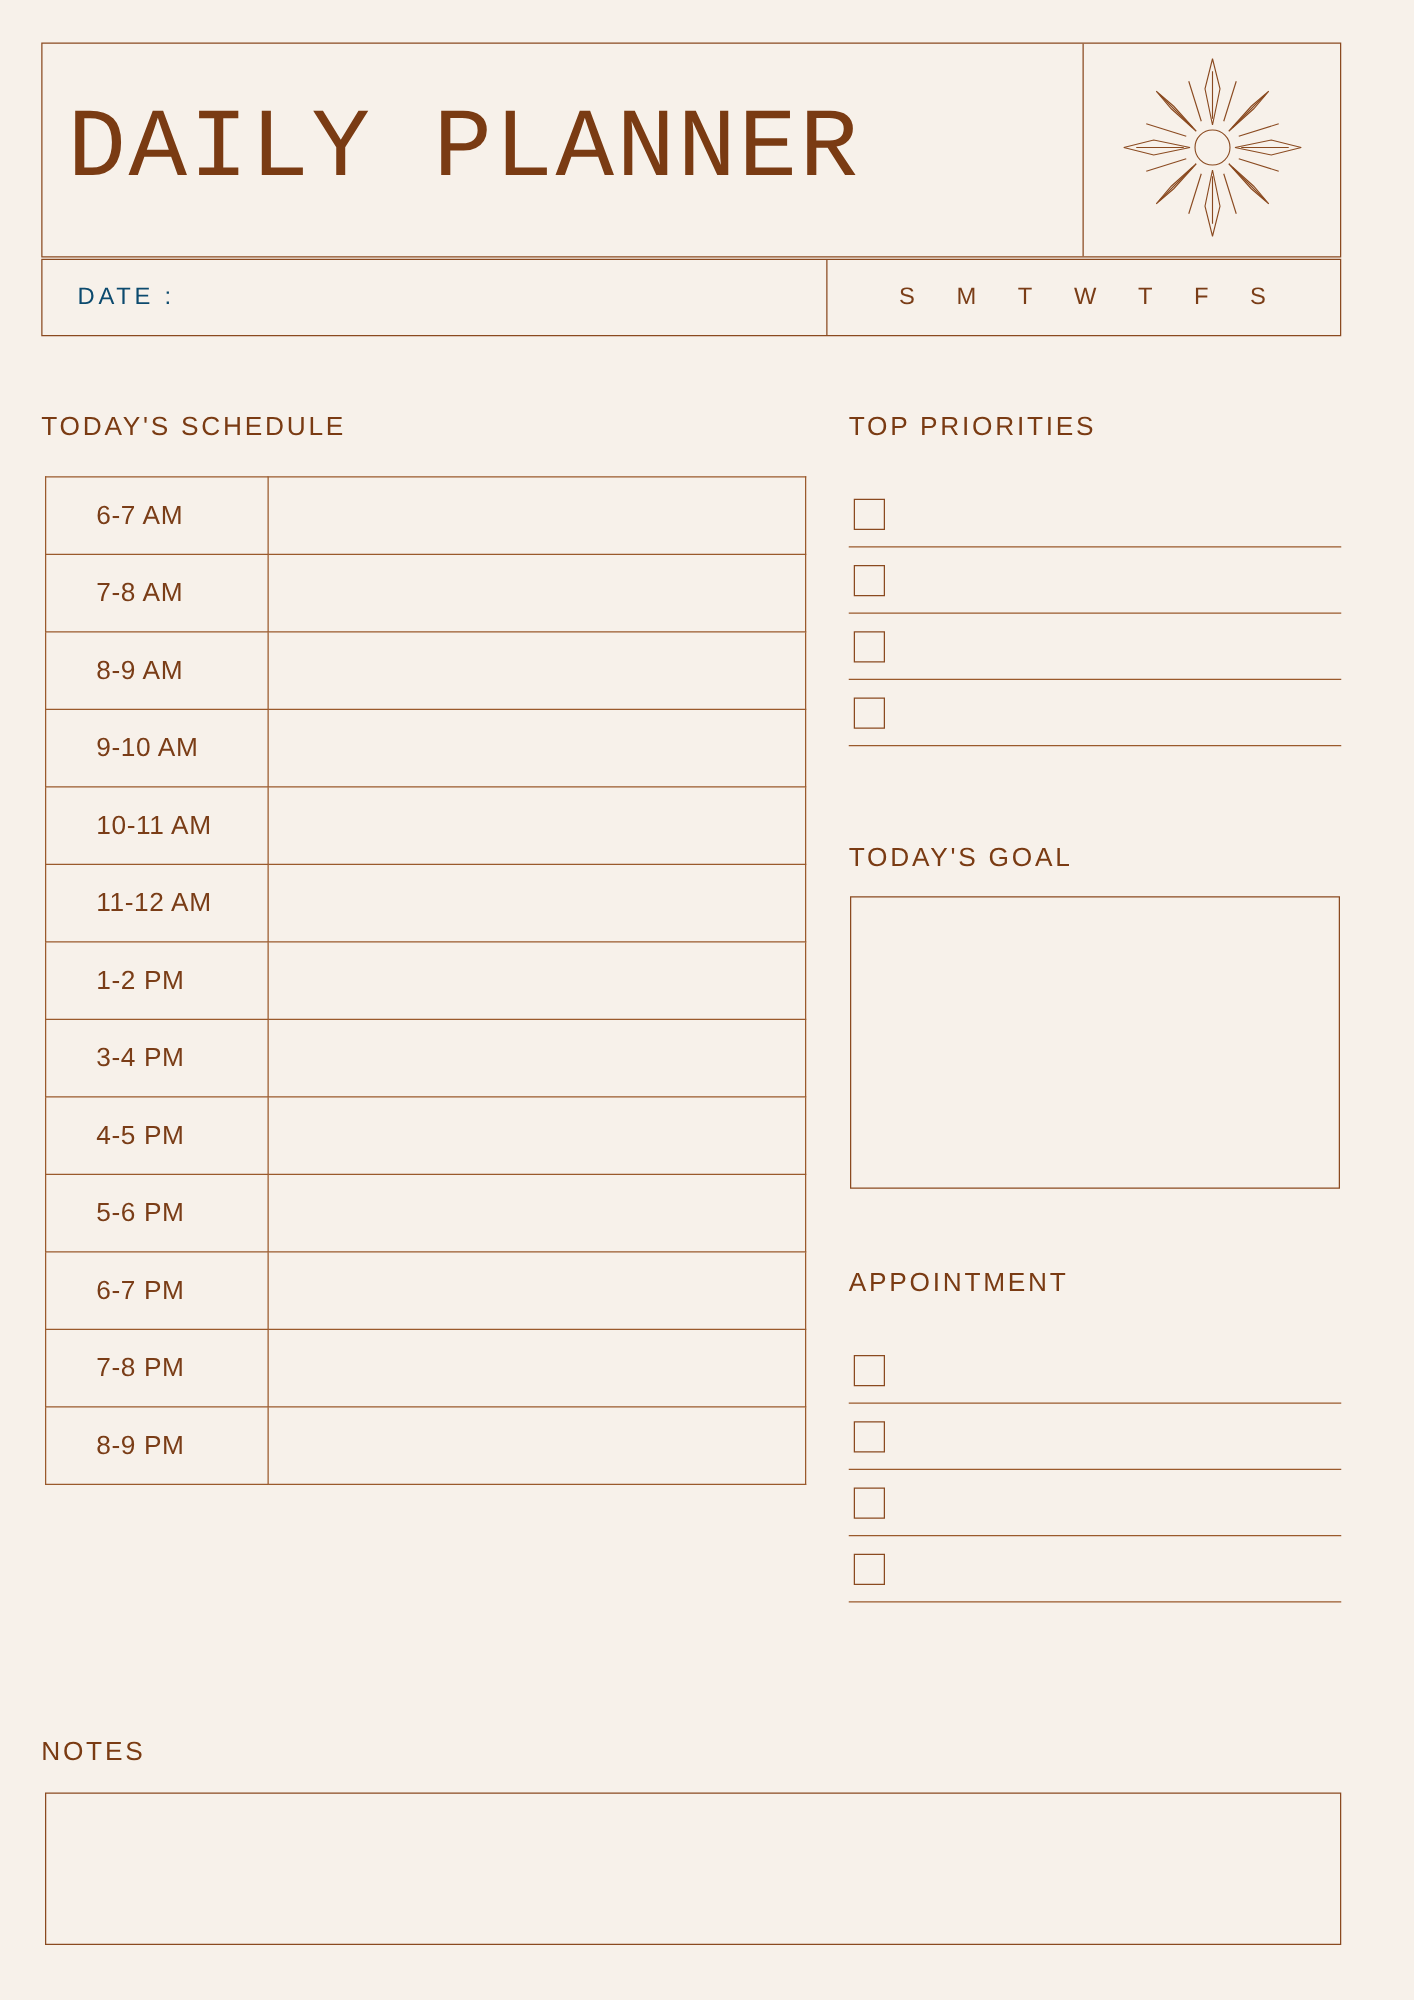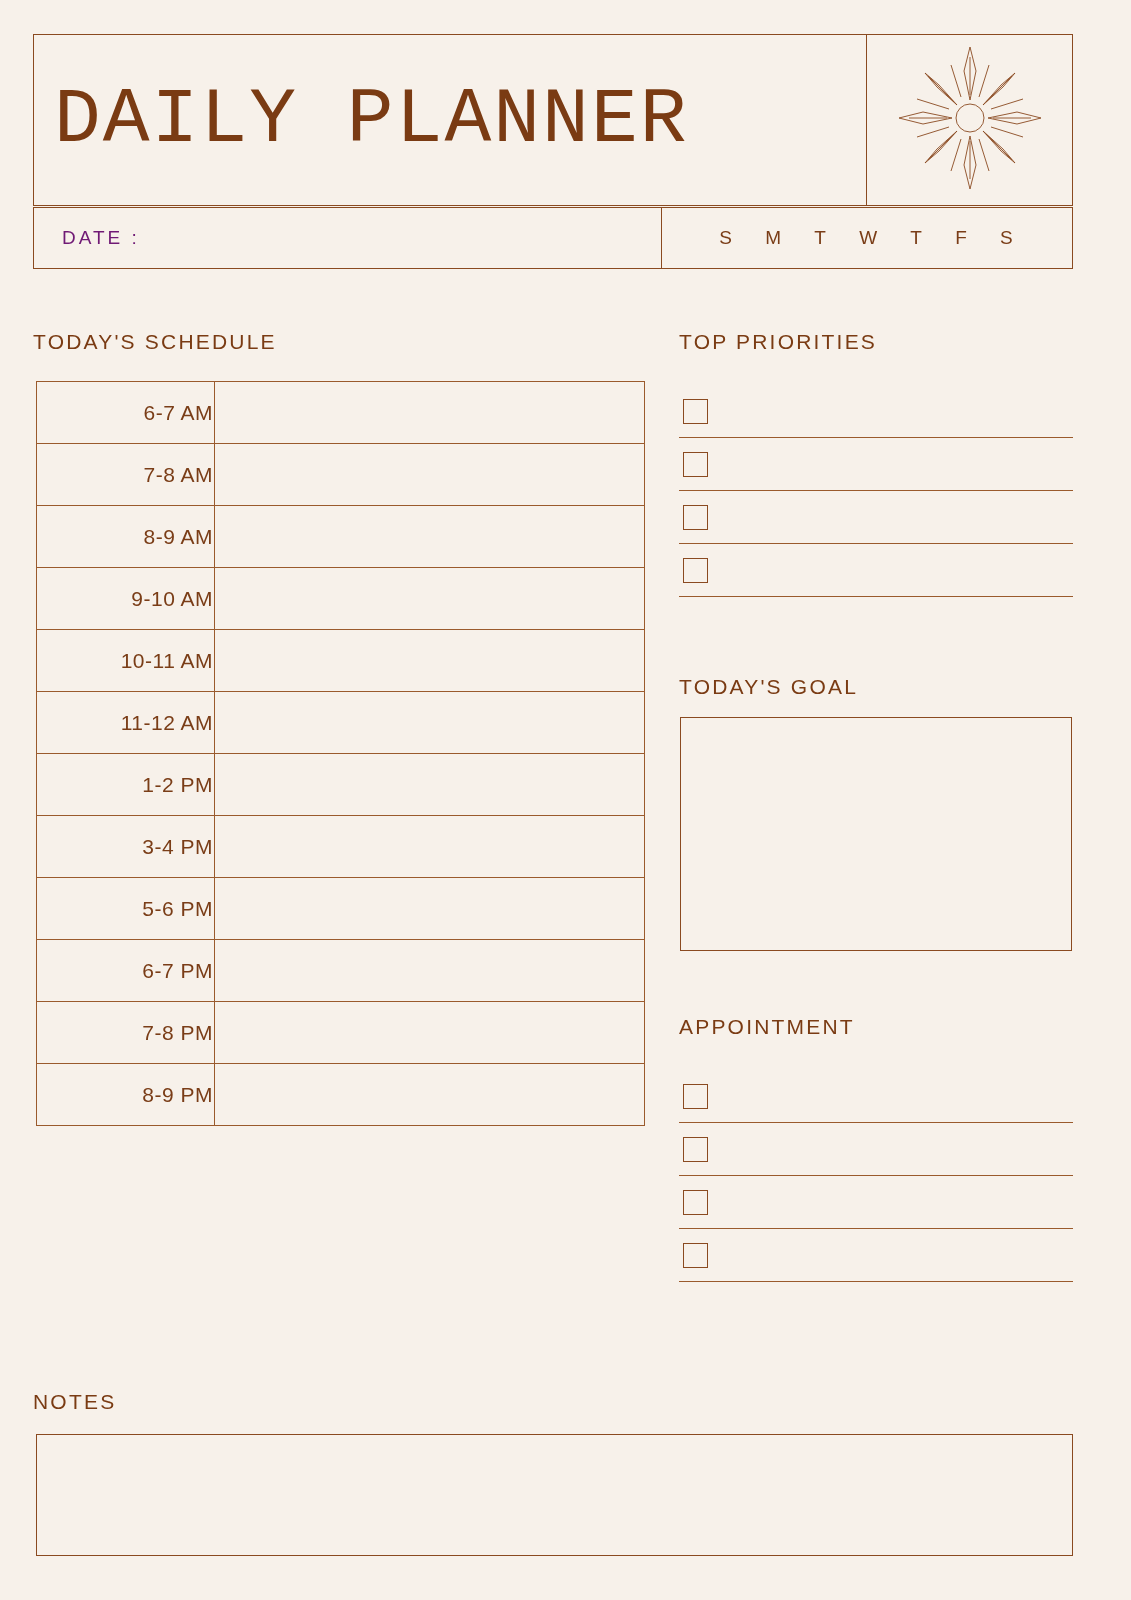--- a/index.html
+++ b/index.html
@@ -69,21 +69,21 @@
   }
   .date-cell {
     flex: 1 1 auto;
     display: flex;
     align-items: center;
     padding-left: 28px;
     border-right: 1.5px solid #8a4a20;
     box-sizing: border-box;
     font-size: 19px;
     letter-spacing: 3px;
-    color: #701a75;
+    color: #0c4a6e;
   }
   .days-cell {
     width: 410px;
     flex: 0 0 410px;
     display: flex;
     align-items: center;
     justify-content: space-evenly;
     padding: 0 26px;
     box-sizing: border-box;
   }
@@ -113,26 +113,25 @@
     border-collapse: collapse;
     table-layout: fixed;
   }
   .schedule-table td {
     border: 1px solid #9a5a2c;
     height: 62px;
     box-sizing: border-box;
   }
   .schedule-table td.time {
     width: 178px;
-    padding-left: 28px;
+    padding-left: 40px;
     font-size: 21px;
     color: #7a3d17;
     letter-spacing: 0.5px;
     white-space: nowrap;
-    text-align: right;
   }
   .schedule-table td.entry {
     width: 430px;
   }
 
   
   #priorities-heading { left: 679px; top: 330px; }
   #goal-heading { left: 679px; top: 675px; }
   #appointment-heading { left: 679px; top: 1015px; }
 
@@ -275,20 +274,24 @@
       </tr>
       <tr>
         <td class="time">1-2 PM</td>
         <td class="entry"></td>
       </tr>
       <tr>
         <td class="time">3-4 PM</td>
         <td class="entry"></td>
       </tr>
       <tr>
+        <td class="time">4-5 PM</td>
+        <td class="entry"></td>
+      </tr>
+      <tr>
         <td class="time">5-6 PM</td>
         <td class="entry"></td>
       </tr>
       <tr>
         <td class="time">6-7 PM</td>
         <td class="entry"></td>
       </tr>
       <tr>
         <td class="time">7-8 PM</td>
         <td class="entry"></td>

